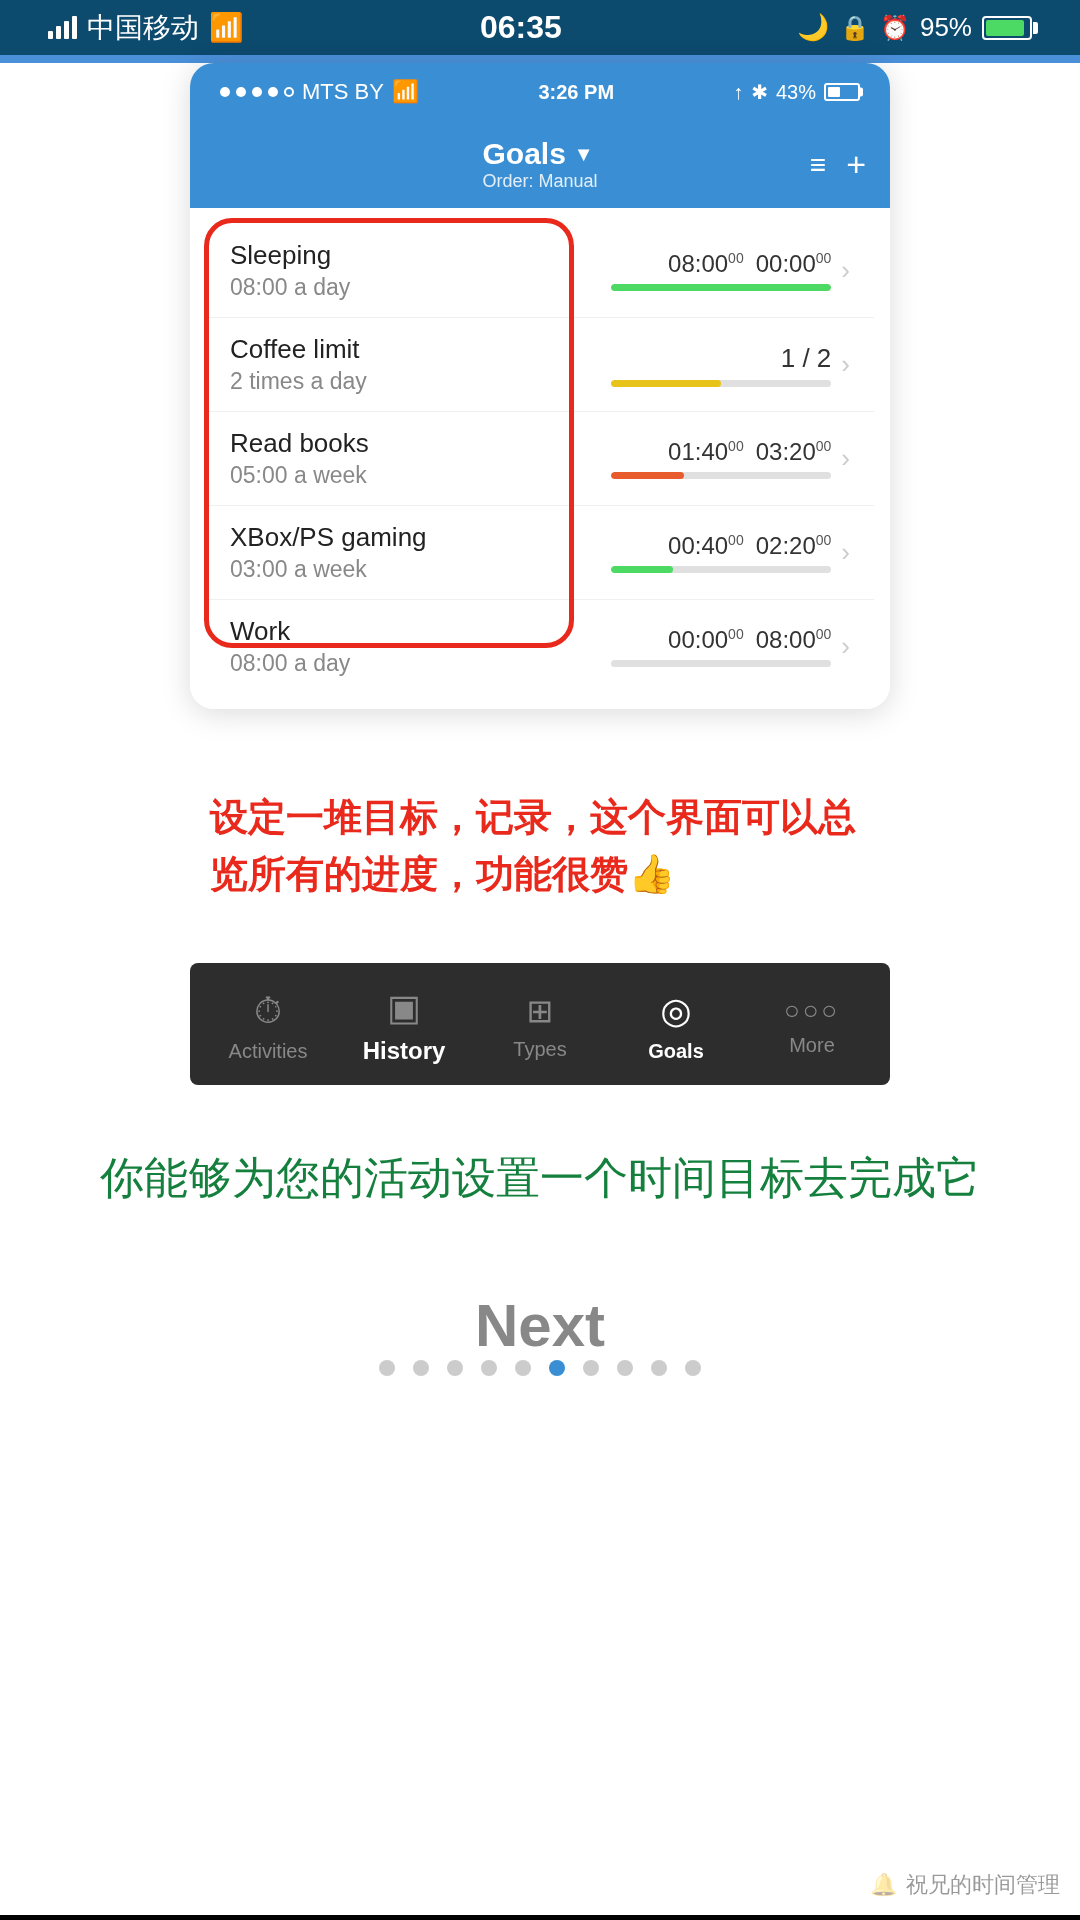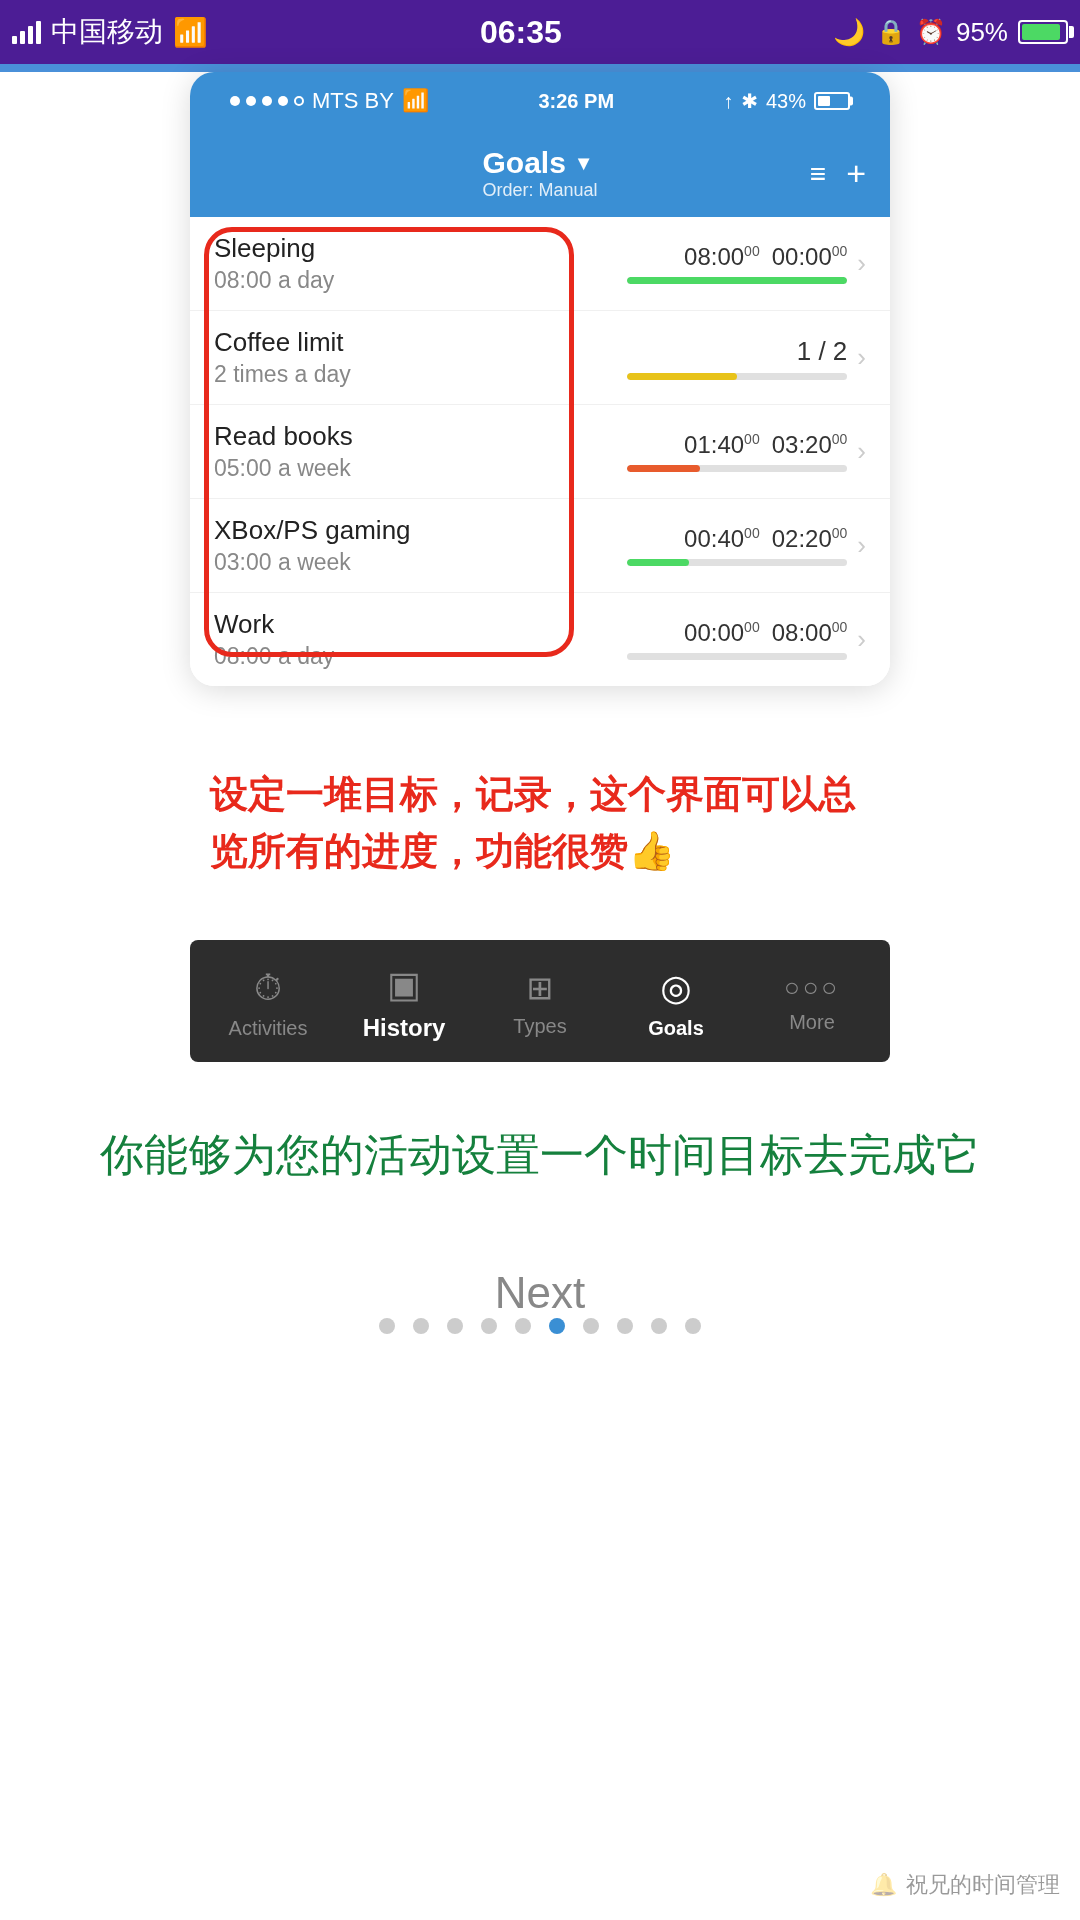--- a/index.html
+++ b/index.html
@@ -8,26 +8,26 @@
       width: 1080px;
       min-height: 1920px;
       background: #000;
       font-family: -apple-system, 'PingFang SC', 'Helvetica Neue', sans-serif;
       overflow-x: hidden;
     }
 
     
     .status-bar {
       width: 100%;
-      height: 64px;
-      background: #4c1d95;
+      height: 55px;
+      background: #0c4a6e;
       display: flex;
       align-items: center;
       justify-content: space-between;
-      padding: 0 12px;
+      padding: 0 48px;
       color: #fff;
       font-size: 28px;
       font-weight: 500;
     }
     .status-left { display: flex; align-items: center; gap: 10px; }
     .status-center { font-size: 32px; font-weight: 600; }
     .status-right { display: flex; align-items: center; gap: 10px; font-size: 26px; }
     .battery-icon {
       width: 50px; height: 24px; border: 2px solid #fff; border-radius: 4px;
       position: relative; display: inline-flex; align-items: center; padding: 2px;
@@ -77,21 +77,21 @@
       position: relative;
     }
 
     
     .mockup-status {
       background: #3A8FD4;
       color: #fff;
       display: flex;
       align-items: center;
       justify-content: space-between;
-      padding: 16px 40px;
+      padding: 16px 30px;
       font-size: 22px;
     }
     .mockup-status-left { display: flex; align-items: center; gap: 8px; }
     .mockup-status-right { display: flex; align-items: center; gap: 8px; font-size: 20px; }
     .mock-battery {
       width: 36px; height: 18px; border: 2px solid #fff; border-radius: 3px;
       position: relative; display: inline-flex; align-items: center; padding: 2px;
     }
     .mock-battery::after {
       content: ''; position: absolute; right: -5px; top: 50%; transform: translateY(-50%);
@@ -126,21 +126,21 @@
       right: 24px;
       display: flex;
       gap: 20px;
       align-items: center;
     }
     .mockup-nav-icon { color: #fff; font-size: 28px; }
 
     
     .goals-list {
       background: #fff;
-      padding: 0;
+      padding: 16px;
       position: relative;
     }
 
     
     .red-highlight {
       position: absolute;
       left: 14px;
       top: 10px;
       width: 370px;
       height: 430px;
@@ -253,23 +253,23 @@
       color: #15803d;
       font-weight: 400;
       text-align: right;
       line-height: 1.5;
       padding: 0 60px;
       margin-bottom: 80px;
     }
 
     
     .next-btn {
-      font-size: 44px;
+      font-size: 60px;
       color: #888;
-      font-weight: 400;
+      font-weight: 700;
       background: none;
       border: none;
       cursor: pointer;
     }
 
     
     .dots-container {
       display: flex;
       align-items: center;
       justify-content: center;

